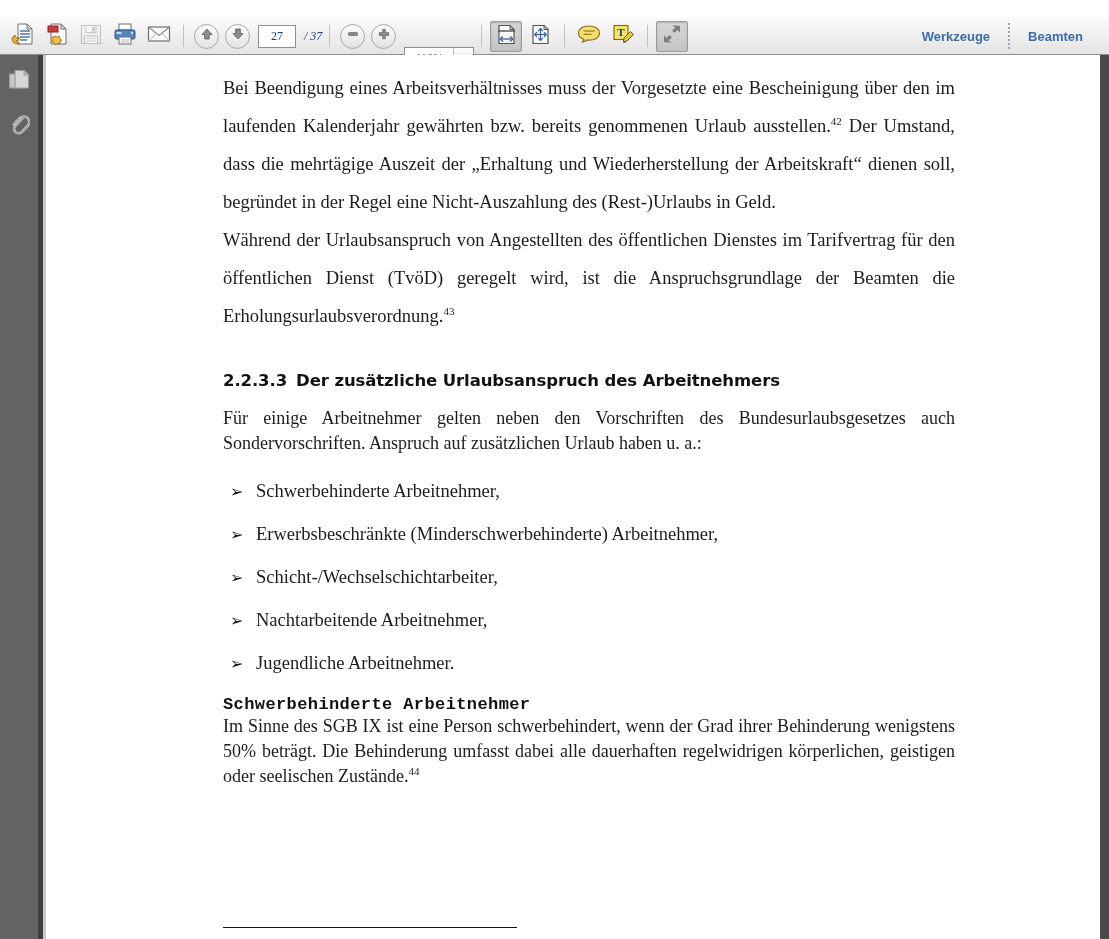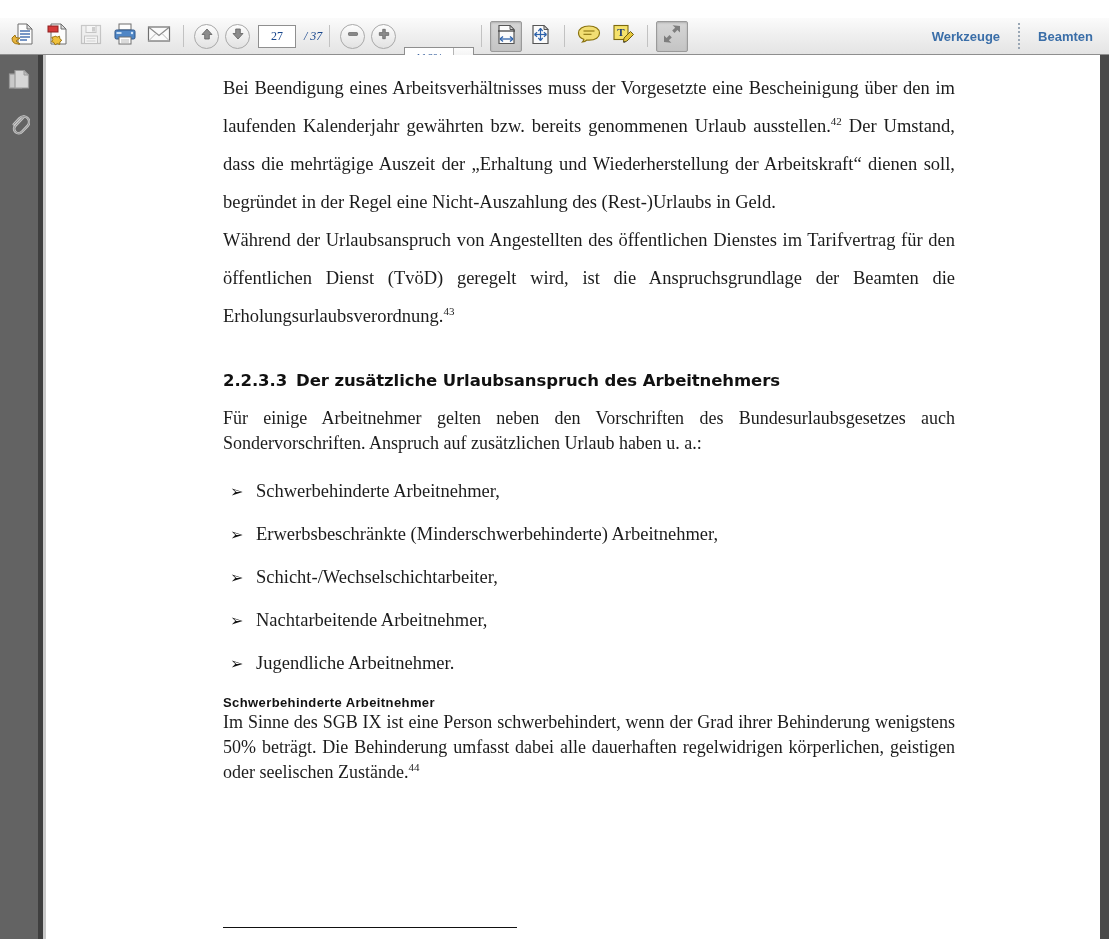--- a/index.html
+++ b/index.html
@@ -135,21 +135,21 @@
     border-left: 4px solid transparent;
     border-right: 4px solid transparent;
     border-top: 5px solid #3a3a3a;
   }
 
   .tb-right {
     margin-left: auto;
     display: flex;
     align-items: center;
     height: 100%;
-    padding-right: 0;
+    padding-right: 10px;
   }
   .tb-link {
     font-size: 13px;
     font-weight: bold;
     color: #3a6ea8;
     padding: 0 16px;
     white-space: nowrap;
     cursor: default;
     line-height: 33px;
   }
@@ -234,22 +234,22 @@
     font-family: "DejaVu Sans", sans-serif;
     font-size: 16.5px;
     font-weight: bold;
     color: #111;
     margin: 0;
     letter-spacing: -0.1px;
   }
   .sec-num { margin-right: 9px; }
 
   .sub-head {
-    font-family: Liberation Sans, sans-serif;
-    font-size: 13px;
+    font-family: Liberation Mono, monospace;
+    font-size: 17px;
     font-weight: bold;
     color: #111;
     margin: 0;
     letter-spacing: 0.4px;
   }
 
   .bullets { margin: 0; padding: 0; list-style: none; }
   .bullet-row {
     display: flex;
     align-items: baseline;

